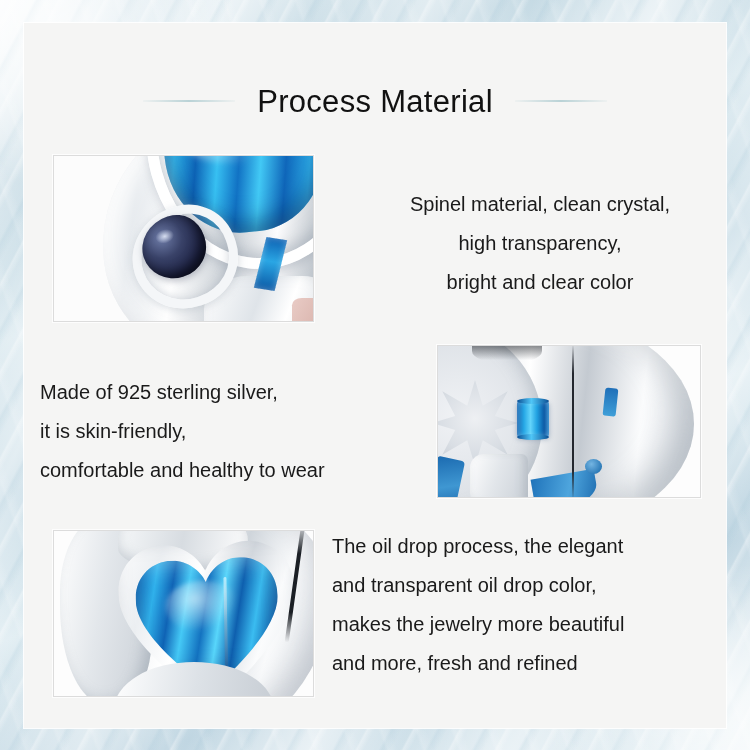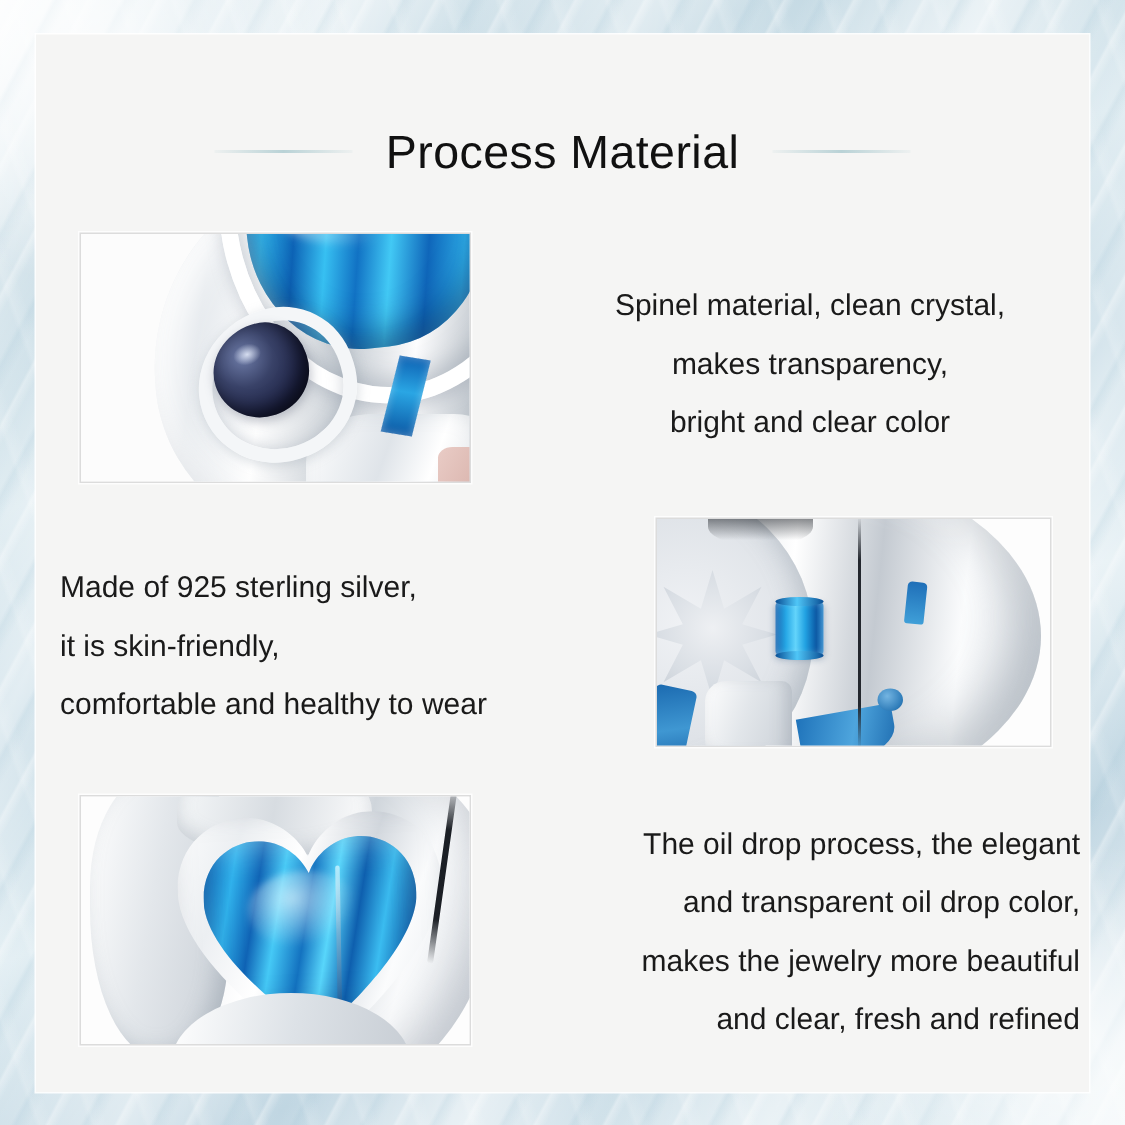--- a/index.html
+++ b/index.html
@@ -437,21 +437,21 @@
   
   .textblock {
     position: absolute;
     color: #1a1a1a;
     font-size: 20px;
     line-height: 39px;
     white-space: nowrap;
   }
   .tb-1 { left: 326px; top: 162px; width: 380px; text-align: center; }
   .tb-2 { left: 16px;  top: 350px; width: 380px; }
-  .tb-3 { left: 308px; top: 521px; width: 388px; text-align: right; }
+  .tb-3 { left: 308px; top: 504px; width: 388px; text-align: left; }
   .textblock div { display: block; }
 </style>
 </head>
 <body>
 
 <div class="canvas">
 
   <div class="border-backdrop"></div>
   <div class="border-streaks"></div>
   <div class="border-streaks2"></div>
@@ -475,21 +475,21 @@
         <div class="p1-band-lower"></div>
         <div class="p1-notch"></div>
         <div class="p1-pink"></div>
         <div class="p1-bezel"></div>
         <div class="p1-stone"></div>
       </div>
     </div>
 
     <div class="textblock tb-1">
       <div>Spinel material, clean crystal,</div>
-      <div>makes transparency,</div>
+      <div>high transparency,</div>
       <div>bright and clear color</div>
     </div>
 
     <div class="textblock tb-2">
       <div>Made of 925 sterling silver,</div>
       <div>it is skin-friendly,</div>
       <div>comfortable and healthy to wear</div>
     </div>
 
     <div class="photo photo-2">
@@ -525,17 +525,17 @@
         </div>
         <div class="p3-darkedge"></div>
         <div class="p3-bottom-cap"></div>
       </div>
     </div>
 
     <div class="textblock tb-3">
       <div>The oil drop process, the elegant</div>
       <div>and transparent oil drop color,</div>
       <div>makes the jewelry more beautiful</div>
-      <div>and clear, fresh and refined</div>
+      <div>and more, fresh and refined</div>
     </div>
 
   </div>
 </div>
 
 </body></html>

